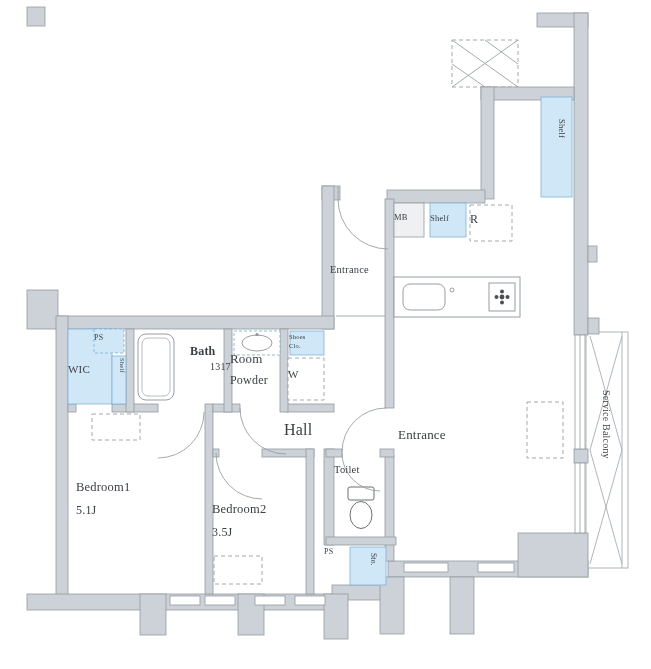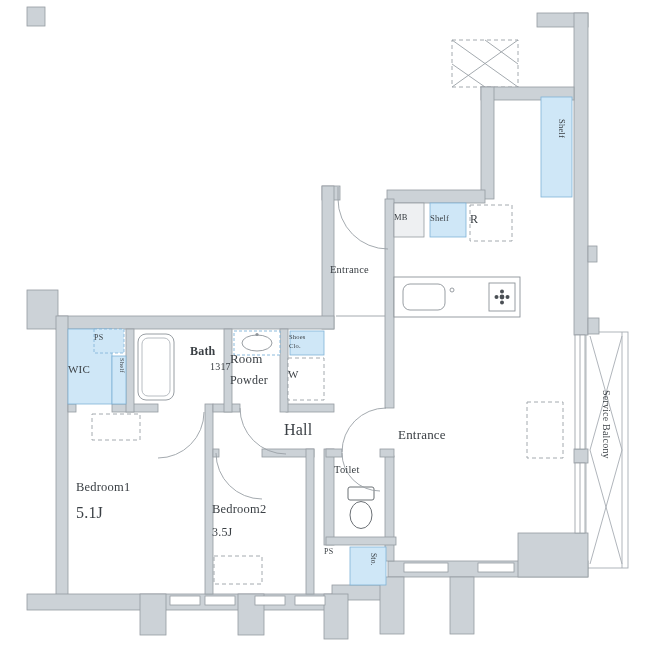--- a/index.html
+++ b/index.html
@@ -175,21 +175,21 @@
 <div class="lbl" style="left:394px;top:213px;width:30px;font-size:8.5px;">MB</div>
 <div class="lbl" style="left:430px;top:214px;width:36px;font-size:8.5px;">Shelf</div>
 <div class="lbl" style="left:470px;top:213px;width:42px;font-size:12px;">R</div>
 <div class="lbl v" style="left:548px;top:119px;width:18px;height:60px;font-size:8.5px;">Shelf</div>
 
 <div class="lbl" style="left:284px;top:421px;width:54px;font-size:16px;">Hall</div>
 
 <div class="lbl" style="left:334px;top:464px;width:52px;font-size:10.5px;">Toilet</div>
 
 <div class="lbl" style="left:76px;top:480px;width:122px;font-size:12.5px;">Bedroom1</div>
-<div class="lbl" style="left:76px;top:504px;width:122px;font-size:16px;">5.1J</div>
+<div class="lbl" style="left:76px;top:504px;width:122px;font-size:12px;">5.1J</div>
 
 <div class="lbl" style="left:212px;top:502px;width:88px;font-size:12.5px;">Bedroom2</div>
 <div class="lbl" style="left:212px;top:526px;width:88px;font-size:12px;">3.5J</div>
 
 <div class="lbl" style="left:398px;top:428px;width:150px;font-size:13px;">Entrance</div>
 
 <div class="lbl" style="left:324px;top:548px;width:26px;font-size:8px;">PS</div>
 <div class="lbl v" style="left:359px;top:553px;width:18px;height:28px;font-size:7.5px;">Sto.</div>
 
 <div class="lbl v" style="left:592px;top:390px;width:20px;height:125px;font-size:10px;">Service Balcony</div>

